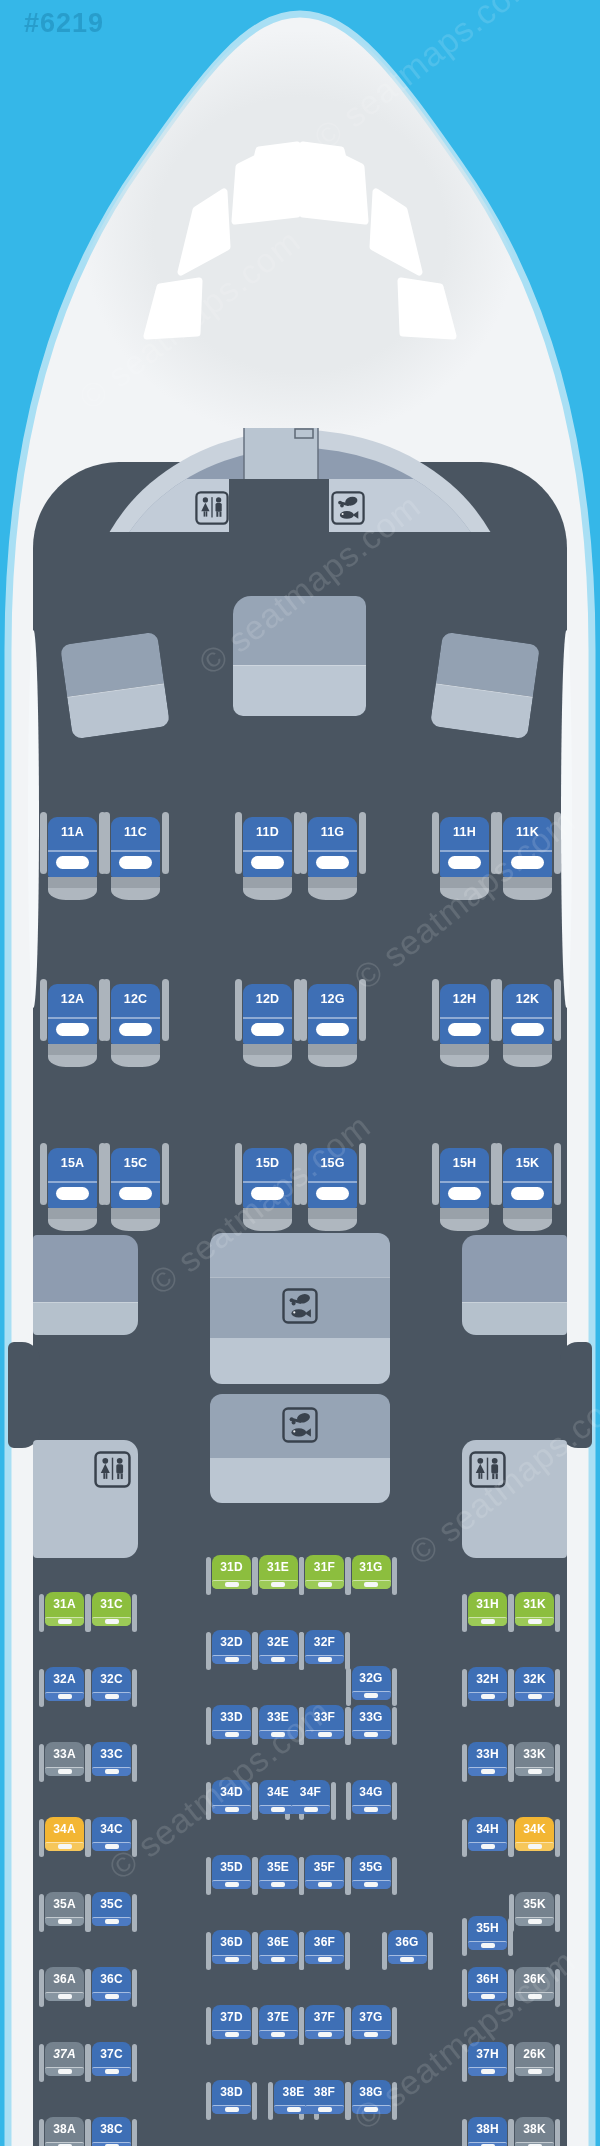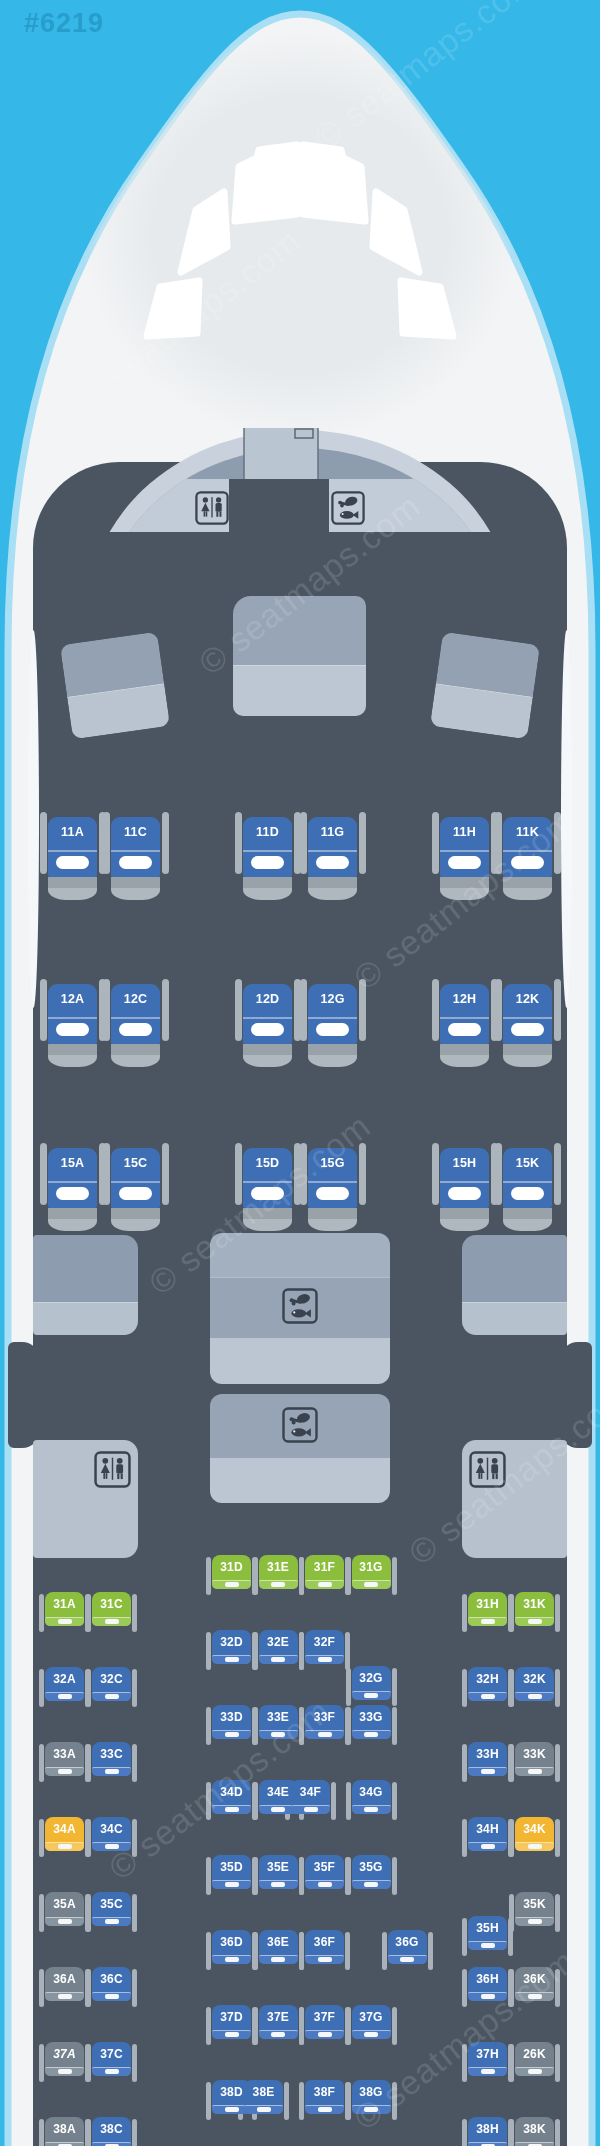--- a/index.html
+++ b/index.html
@@ -658,21 +658,21 @@
       <div class="eseat" style="left: 92px; top: 2117px; --c: #3E6FB5; --lip: #4C7AC2;">
         <span class="lbl">38C</span>
           <div class="lip"></div>
           <div class="notch"></div>
       </div>
       <div class="eseat" style="left: 212px; top: 2080px; --c: #3E6FB5; --lip: #4C7AC2;">
         <span class="lbl">38D</span>
           <div class="lip"></div>
           <div class="notch"></div>
       </div>
-      <div class="eseat" style="left: 244px; top: 2080px; --c: #3E6FB5; --lip: #4C7AC2;">
+      <div class="eseat" style="left: 274px; top: 2080px; --c: #3E6FB5; --lip: #4C7AC2;">
         <span class="lbl">38E</span>
           <div class="lip"></div>
           <div class="notch"></div>
       </div>
       <div class="eseat" style="left: 305px; top: 2080px; border-radius: 6px; --c: #3E6FB5; --lip: #4C7AC2;">
         <span class="lbl">38F</span>
           <div class="lip"></div>
           <div class="notch"></div>
       </div>
       <div class="eseat" style="left: 351.5px; top: 2080px; --c: #3E6FB5; --lip: #4C7AC2;">

